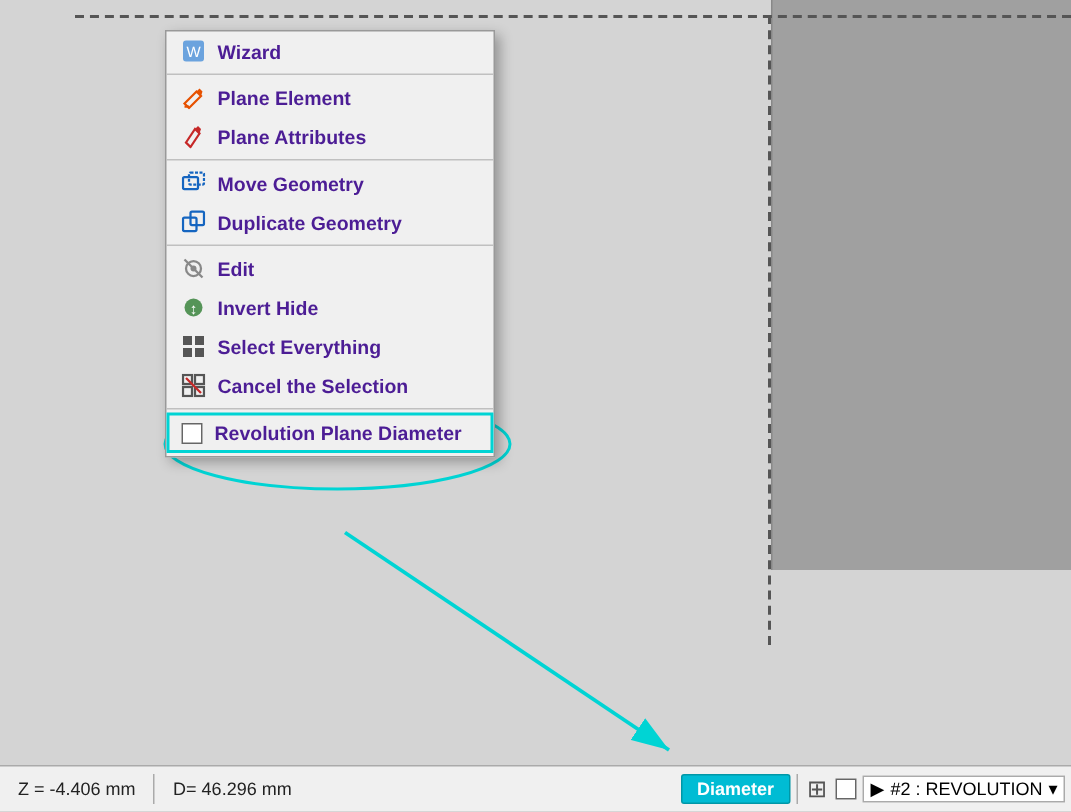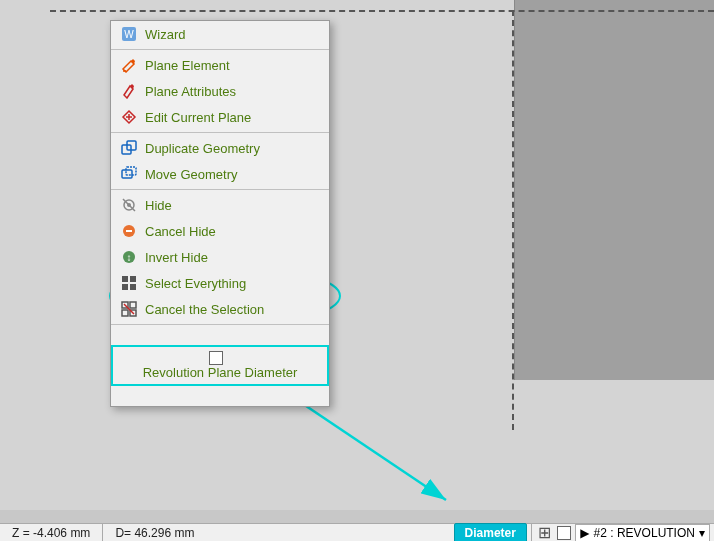--- a/index.html
+++ b/index.html
@@ -72,50 +72,50 @@
       margin-right: 6px;
       display: flex;
       align-items: center;
       justify-content: center;
       flex-shrink: 0;
       font-size: 14px;
     }
 
     .menu-label {
       white-space: nowrap;
-      color: #4d7c0f;
+      color: #4c1d95;
+      font-weight: bold;
     }
 
     
     .menu-item-highlighted {
       display: flex;
       align-items: center;
       padding: 4px 8px;
       min-height: 26px;
       border: 2px solid #00d4d4;
       background: #f0f0f0;
       cursor: pointer;
-      margin: 20px 0;
-      flex-direction: column;
+      margin: 2px 0;
     }
 
     .menu-checkbox {
       width: 14px;
       height: 14px;
       border: 1px solid #666;
       background: white;
       margin-right: 8px;
       flex-shrink: 0;
     }
 
     
     .status-bar {
       position: absolute;
       bottom: 0; left: 0; right: 0;
-      height: 18px;
+      height: 31px;
       background: #f0f0f0;
       border-top: 1px solid #aaa;
       display: flex;
       align-items: center;
       padding: 0 4px;
       gap: 4px;
     }
 
     .status-text {
       font-size: 12px;
@@ -240,75 +240,56 @@
   <div class="menu-item-row">
     <div class="menu-icon">
       <svg width="16" height="16" viewBox="0 0 16 16">
         <path d="M3 12 L9 3 L12 6 L6 15 Z" fill="none" stroke="#c62828" stroke-width="1.5"></path>
         <path d="M9 3 L11 1 L13 3 L12 6 Z" fill="#c62828"></path>
       </svg>
     </div>
     <span class="menu-label">Plane Attributes</span>
   </div>
 
-  <div class="menu-item-row">
-    <div class="menu-icon">
-      <svg width="16" height="16" viewBox="0 0 16 16">
-        <path d="M2 8 L8 2 L14 8 L8 14 Z" fill="none" stroke="#c62828" stroke-width="1.5"></path>
-        <line x1="5" y1="8" x2="11" y2="8" stroke="#c62828" stroke-width="1.5"></line>
-        <line x1="8" y1="5" x2="8" y2="11" stroke="#c62828" stroke-width="1.5"></line>
-      </svg>
-    </div>
-    <span class="menu-label">Edit Current Plane</span>
-  </div>
 
   <div class="menu-separator"></div>
+
+  <div class="menu-item-row">
+    <div class="menu-icon">
+      <svg width="16" height="16" viewBox="0 0 16 16">
+        <rect x="1" y="4" width="10" height="8" rx="1" fill="none" stroke="#1565c0" stroke-width="1.5"></rect>
+        <rect x="5" y="1" width="10" height="8" rx="1" fill="none" stroke="#1565c0" stroke-width="1.5" stroke-dasharray="2,1"></rect>
+      </svg>
+    </div>
+    <span class="menu-label">Move Geometry</span>
+  </div>
 
   <div class="menu-item-row">
     <div class="menu-icon">
       <svg width="16" height="16" viewBox="0 0 16 16">
         <rect x="1" y="5" width="9" height="9" rx="1" fill="none" stroke="#1565c0" stroke-width="1.5"></rect>
         <rect x="6" y="1" width="9" height="9" rx="1" fill="none" stroke="#1565c0" stroke-width="1.5"></rect>
       </svg>
     </div>
     <span class="menu-label">Duplicate Geometry</span>
-  </div>
-
-  <div class="menu-item-row">
-    <div class="menu-icon">
-      <svg width="16" height="16" viewBox="0 0 16 16">
-        <rect x="1" y="4" width="10" height="8" rx="1" fill="none" stroke="#1565c0" stroke-width="1.5"></rect>
-        <rect x="5" y="1" width="10" height="8" rx="1" fill="none" stroke="#1565c0" stroke-width="1.5" stroke-dasharray="2,1"></rect>
-      </svg>
-    </div>
-    <span class="menu-label">Move Geometry</span>
   </div>
 
   <div class="menu-separator"></div>
 
   <div class="menu-item-row">
     <div class="menu-icon">
       <svg width="16" height="16" viewBox="0 0 16 16">
         <circle cx="8" cy="8" r="5" fill="none" stroke="#888" stroke-width="1.5"></circle>
         <circle cx="8" cy="8" r="2" fill="#888"></circle>
         <line x1="2" y1="2" x2="14" y2="14" stroke="#888" stroke-width="1.5"></line>
       </svg>
     </div>
-    <span class="menu-label">Hide</span>
-  </div>
-
-  <div class="menu-item-row">
-    <div class="menu-icon">
-      <svg width="16" height="16" viewBox="0 0 16 16">
-        <circle cx="8" cy="8" r="6" fill="#e65100" opacity="0.8"></circle>
-        <line x1="5" y1="8" x2="11" y2="8" stroke="white" stroke-width="2"></line>
-      </svg>
-    </div>
-    <span class="menu-label">Cancel Hide</span>
-  </div>
+    <span class="menu-label">Edit</span>
+  </div>
+
 
   <div class="menu-item-row">
     <div class="menu-icon">
       <svg width="16" height="16" viewBox="0 0 16 16">
         <circle cx="8" cy="8" r="6" fill="#2e7d32" opacity="0.8"></circle>
         <text x="8" y="12" text-anchor="middle" font-size="10" fill="white">↕</text>
       </svg>
     </div>
     <span class="menu-label">Invert Hide</span>
   </div>

